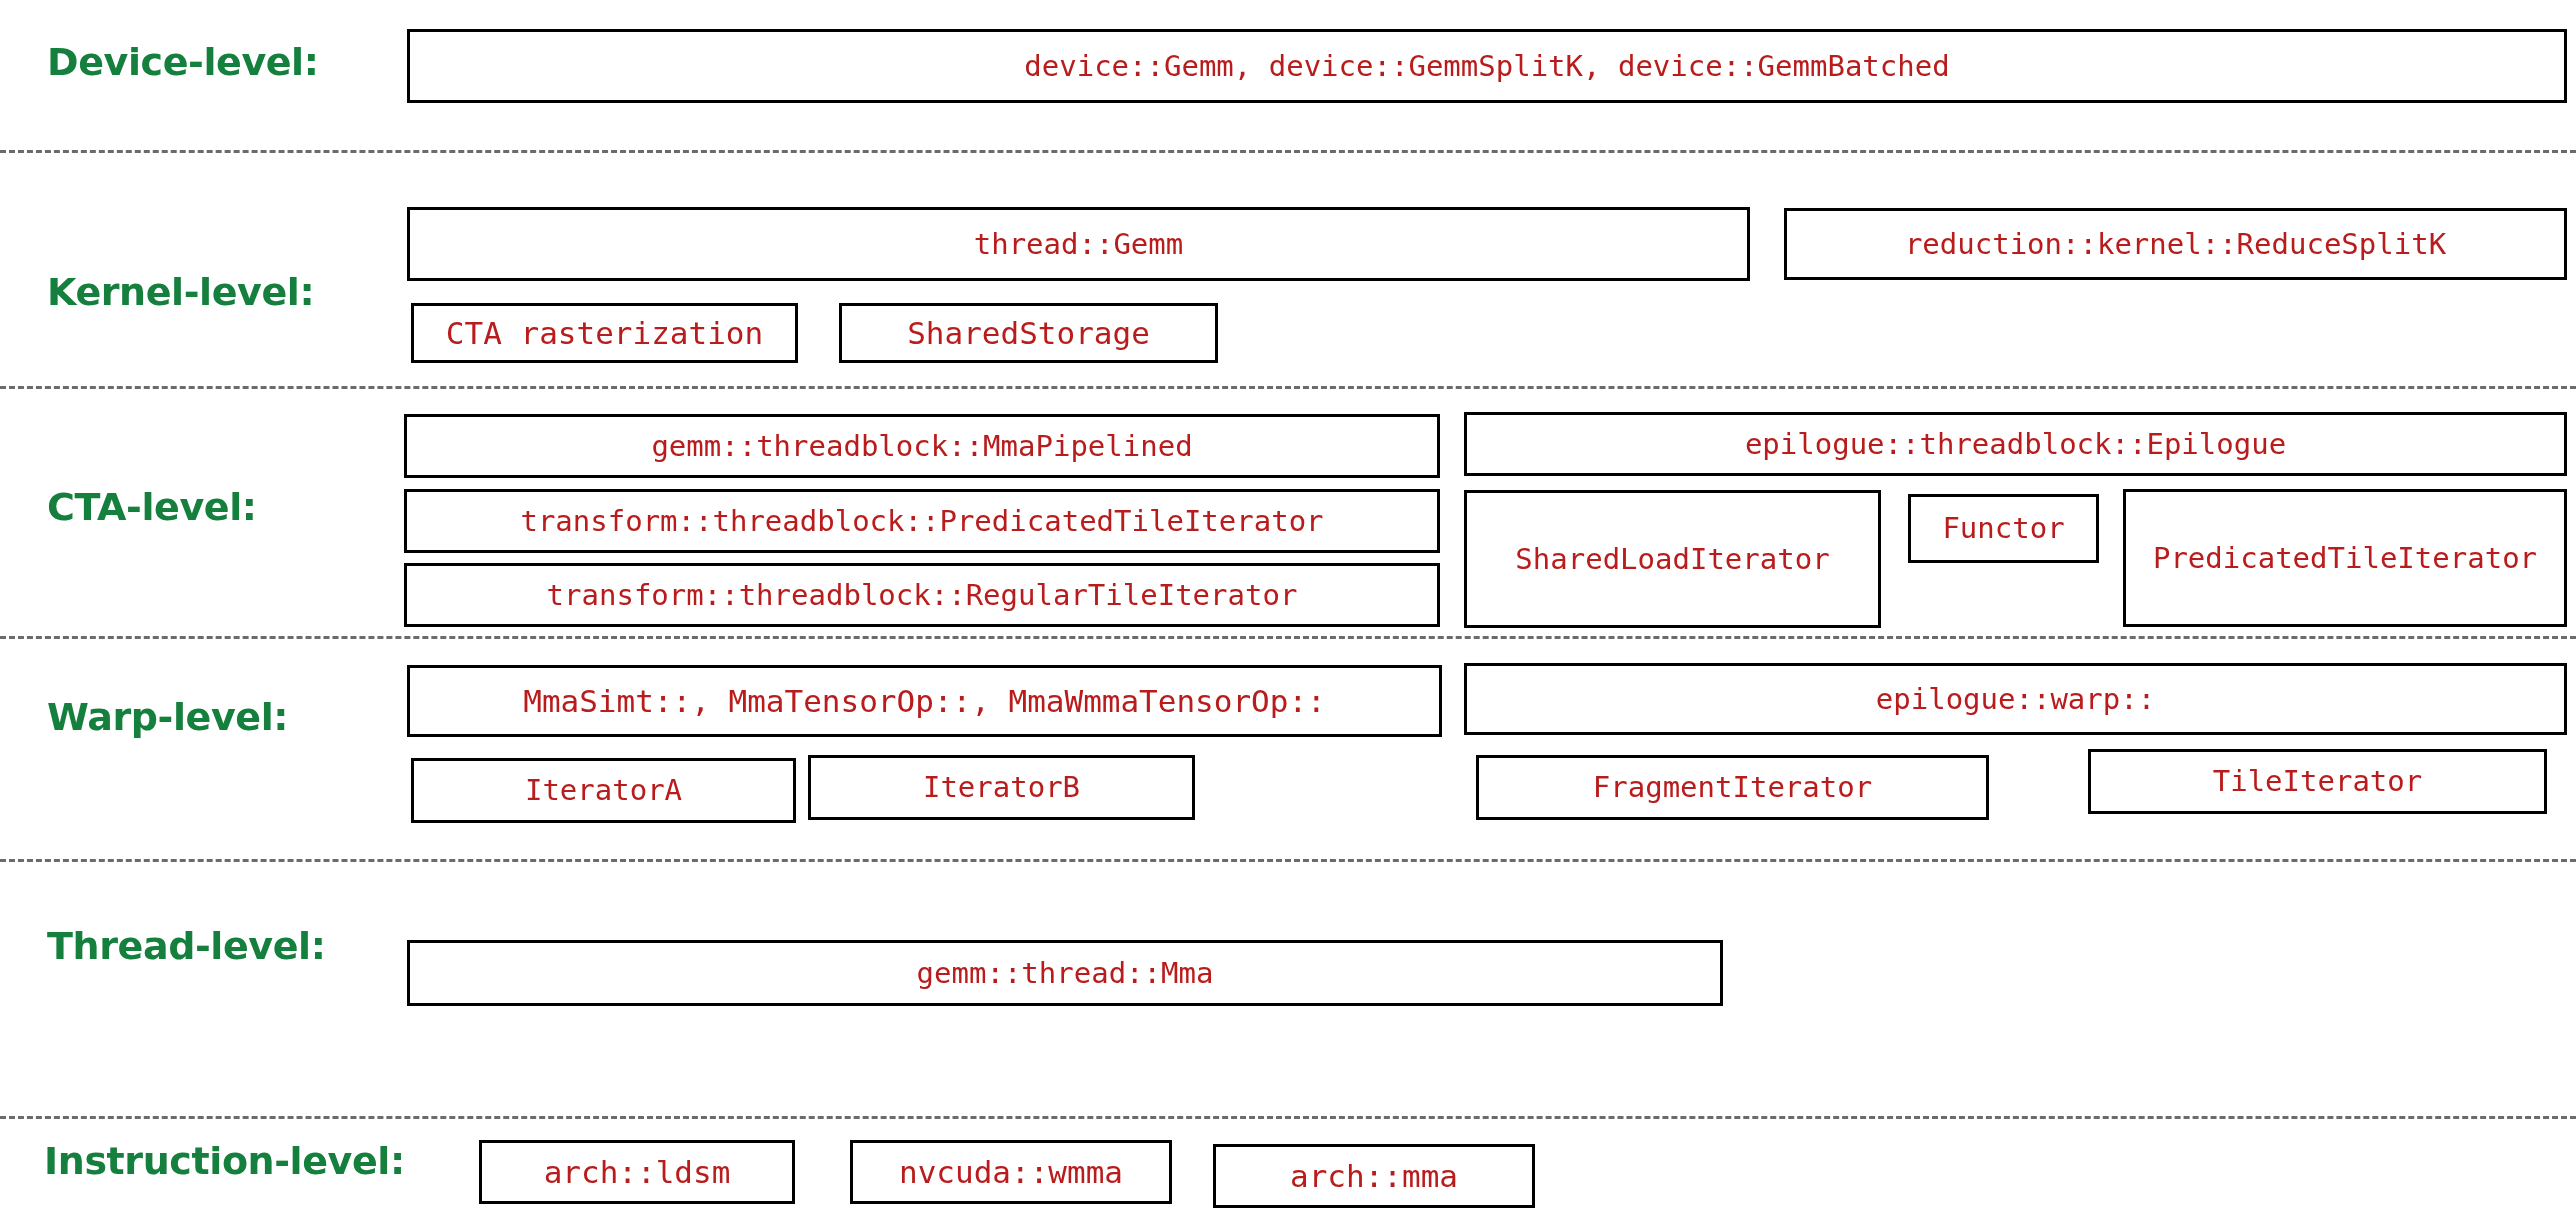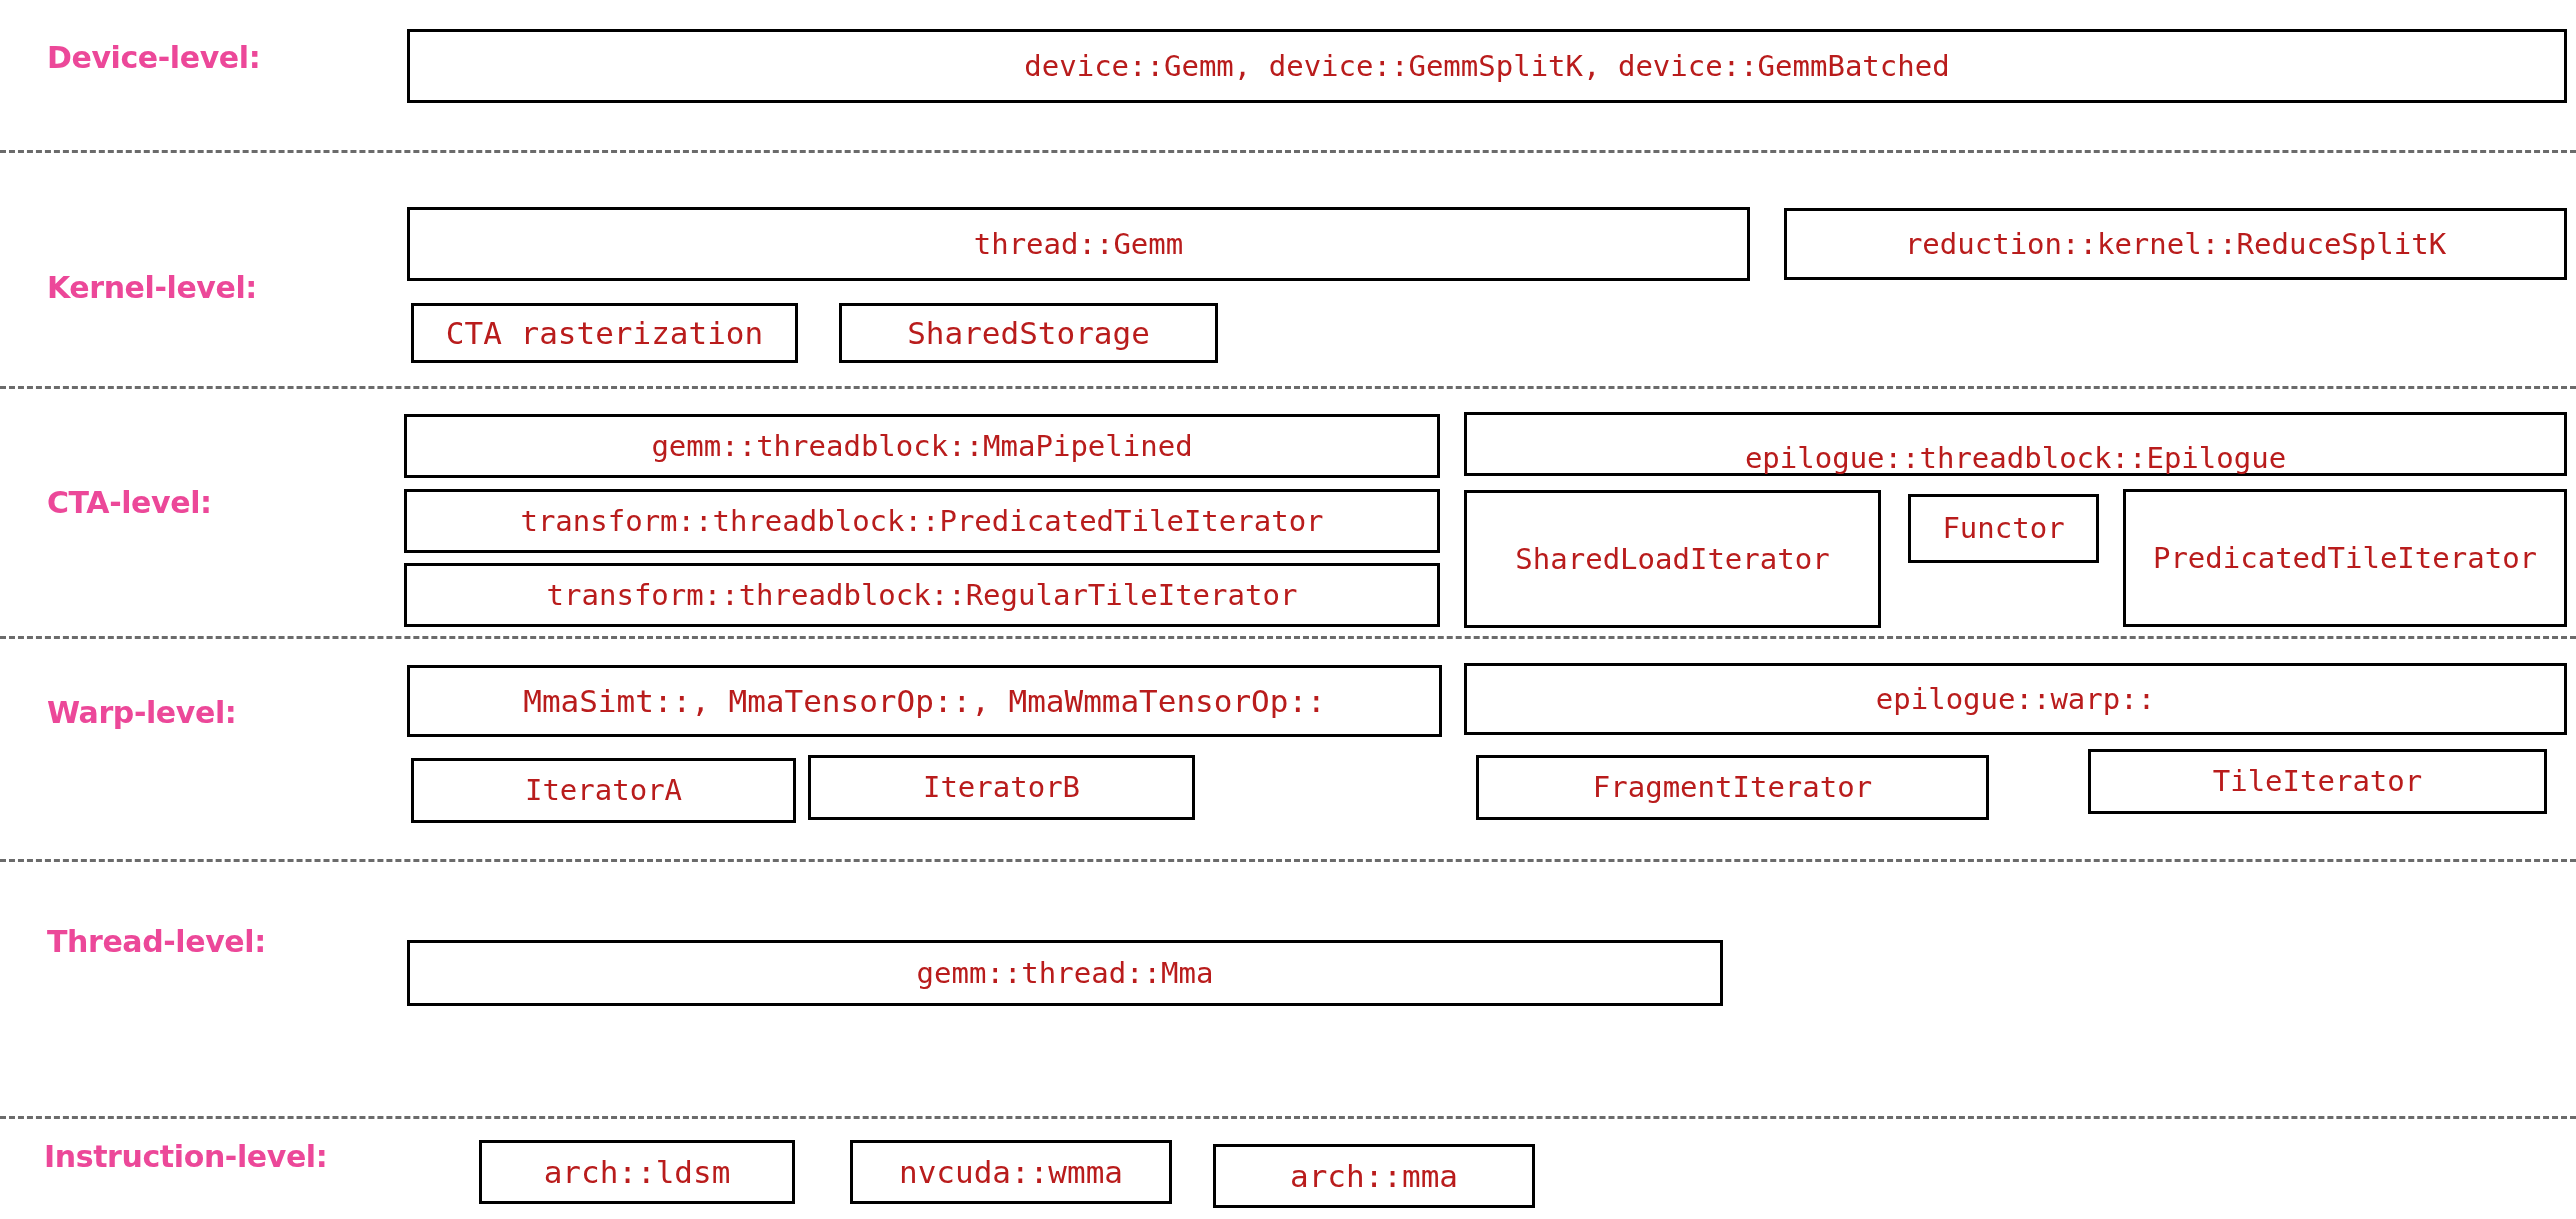--- a/index.html
+++ b/index.html
@@ -28,22 +28,22 @@
     width: 2576px;
     height: 0;
     border-top: 3.8px dashed #6b6b6b;
   }
 
   
   .level-label {
     position: absolute;
     font-family: "DejaVu Sans", sans-serif;
     font-weight: 700;
-    font-size: 30px;
-    color: #ec4899;
+    font-size: 38px;
+    color: #15803d;
     white-space: nowrap;
     letter-spacing: -0.4px;
   }
 
   
   .box {
     position: absolute;
     box-sizing: border-box;
     border: 3.1px solid #000000;
     background: #ffffff;
@@ -92,21 +92,21 @@
   </div>
 
   <div class="sep" style="top:386px;"></div>
 
   <div class="level-label" style="left:47px; top:485px;">CTA-level:</div>
 
   <div class="box" style="left:404px; top:414px; width:1036px; height:64px;">
     <span class="box-label">gemm::threadblock::MmaPipelined</span>
   </div>
 
-  <div class="box" style="left:1464px; top:412px; width:1103px; height:64px;align-items:flex-end;">
+  <div class="box" style="left:1464px; top:412px; width:1103px; height:64px;">
     <span class="box-label">epilogue::threadblock::Epilogue</span>
   </div>
 
   <div class="box" style="left:404px; top:489px; width:1036px; height:64px;">
     <span class="box-label">transform::threadblock::PredicatedTileIterator</span>
   </div>
 
   <div class="box" style="left:404px; top:563px; width:1036px; height:64px;">
     <span class="box-label">transform::threadblock::RegularTileIterator</span>
   </div>

